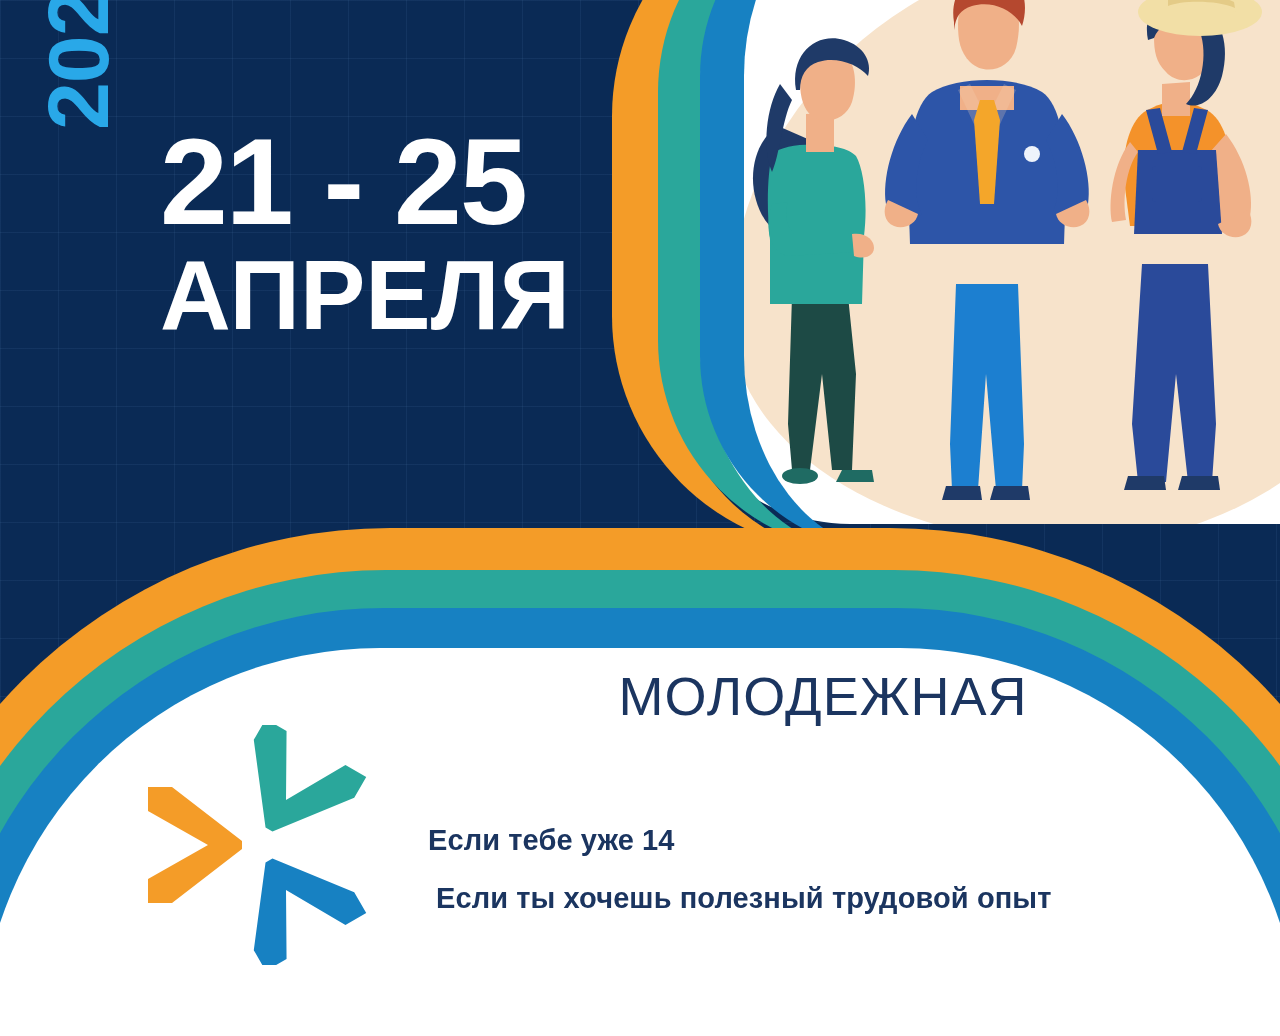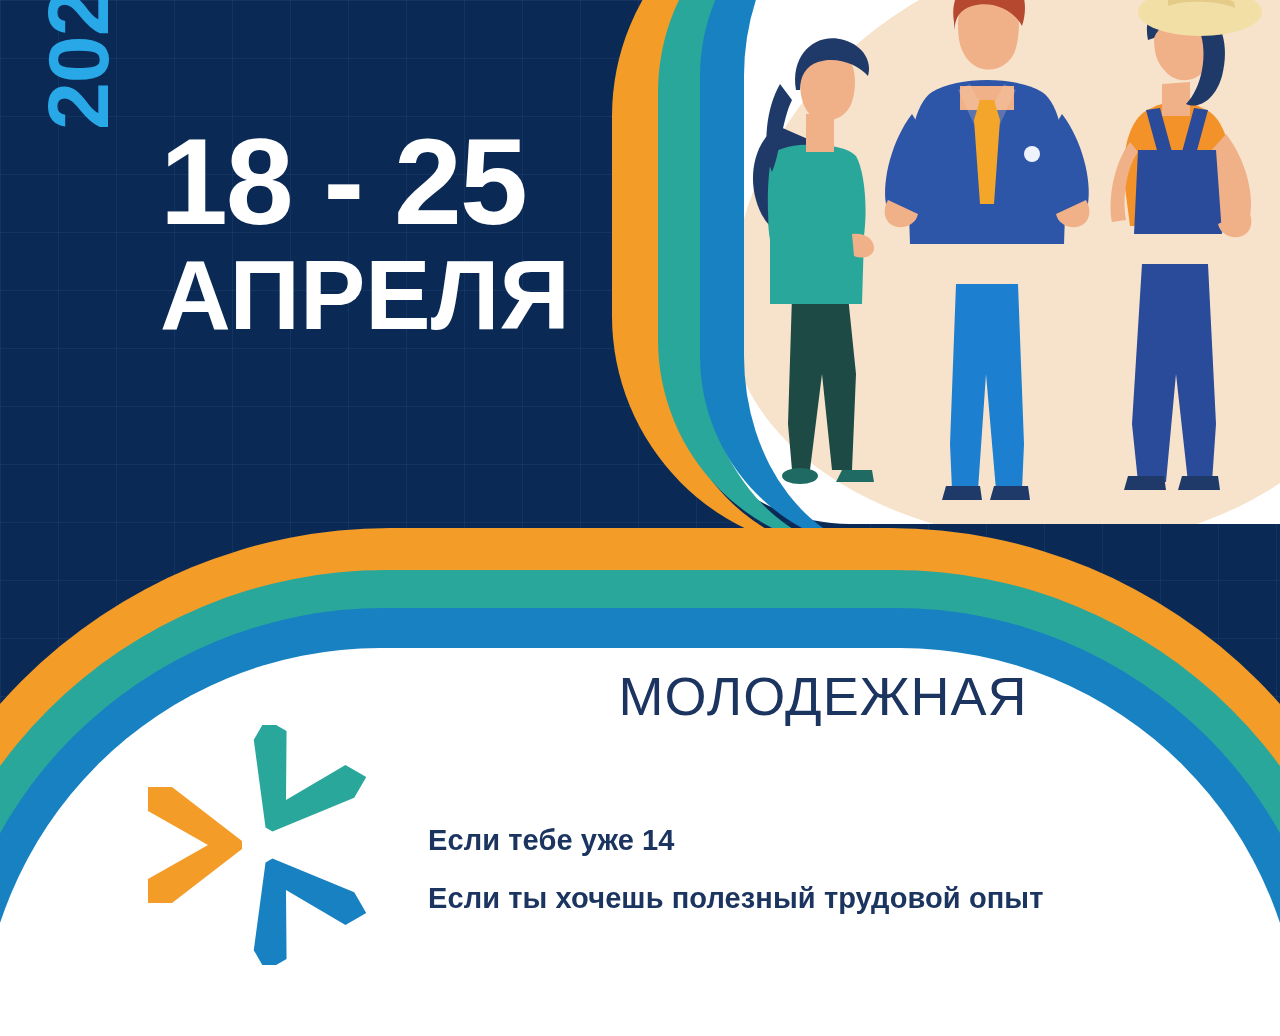--- a/index.html
+++ b/index.html
@@ -73,21 +73,21 @@
     color:#1b3560;font-size:54px;line-height:1.14;letter-spacing:1px;
     font-weight:400;
     text-align:center;
   }
   .headline span{display:block;}
   .bullets{
     position:absolute;left:428px;top:824px;width:840px;
     color:#1b3560;font-weight:bold;font-size:29px;
   }
   .bullets .b{margin-bottom:25px;letter-spacing:.1px;white-space:nowrap;}
-  .bullets .b:last-child{margin-bottom:0;}
+  .bullets .b:last-child{margin-bottom:0;margin-left:8px;}
 </style>
 </head>
 <body>
 
 <div id="poster">
 
   <div class="grid"></div>
 
   <div class="illus-wrap">
     <div class="illus-blob"></div>
@@ -174,21 +174,21 @@
       </g>
     </svg>
   </div>
 
   <div class="rib rtop rtop1"></div>
   <div class="rib rtop rtop2"></div>
   <div class="rib rtop rtop3"></div>
 
   <div class="year">2025</div>
   <div class="dates">
-    <span class="l1">18 - 25</span>
+    <span class="l1">21 - 25</span>
     <span class="l2">АПРЕЛЯ</span>
   </div>
 
   <div class="arch a-orange"></div>
   <div class="arch a-teal"></div>
   <div class="arch a-blue"></div>
   <div class="arch a-white"></div>
 
   <div class="logo">
     <svg width="240" height="240" viewBox="0 0 240 240">

